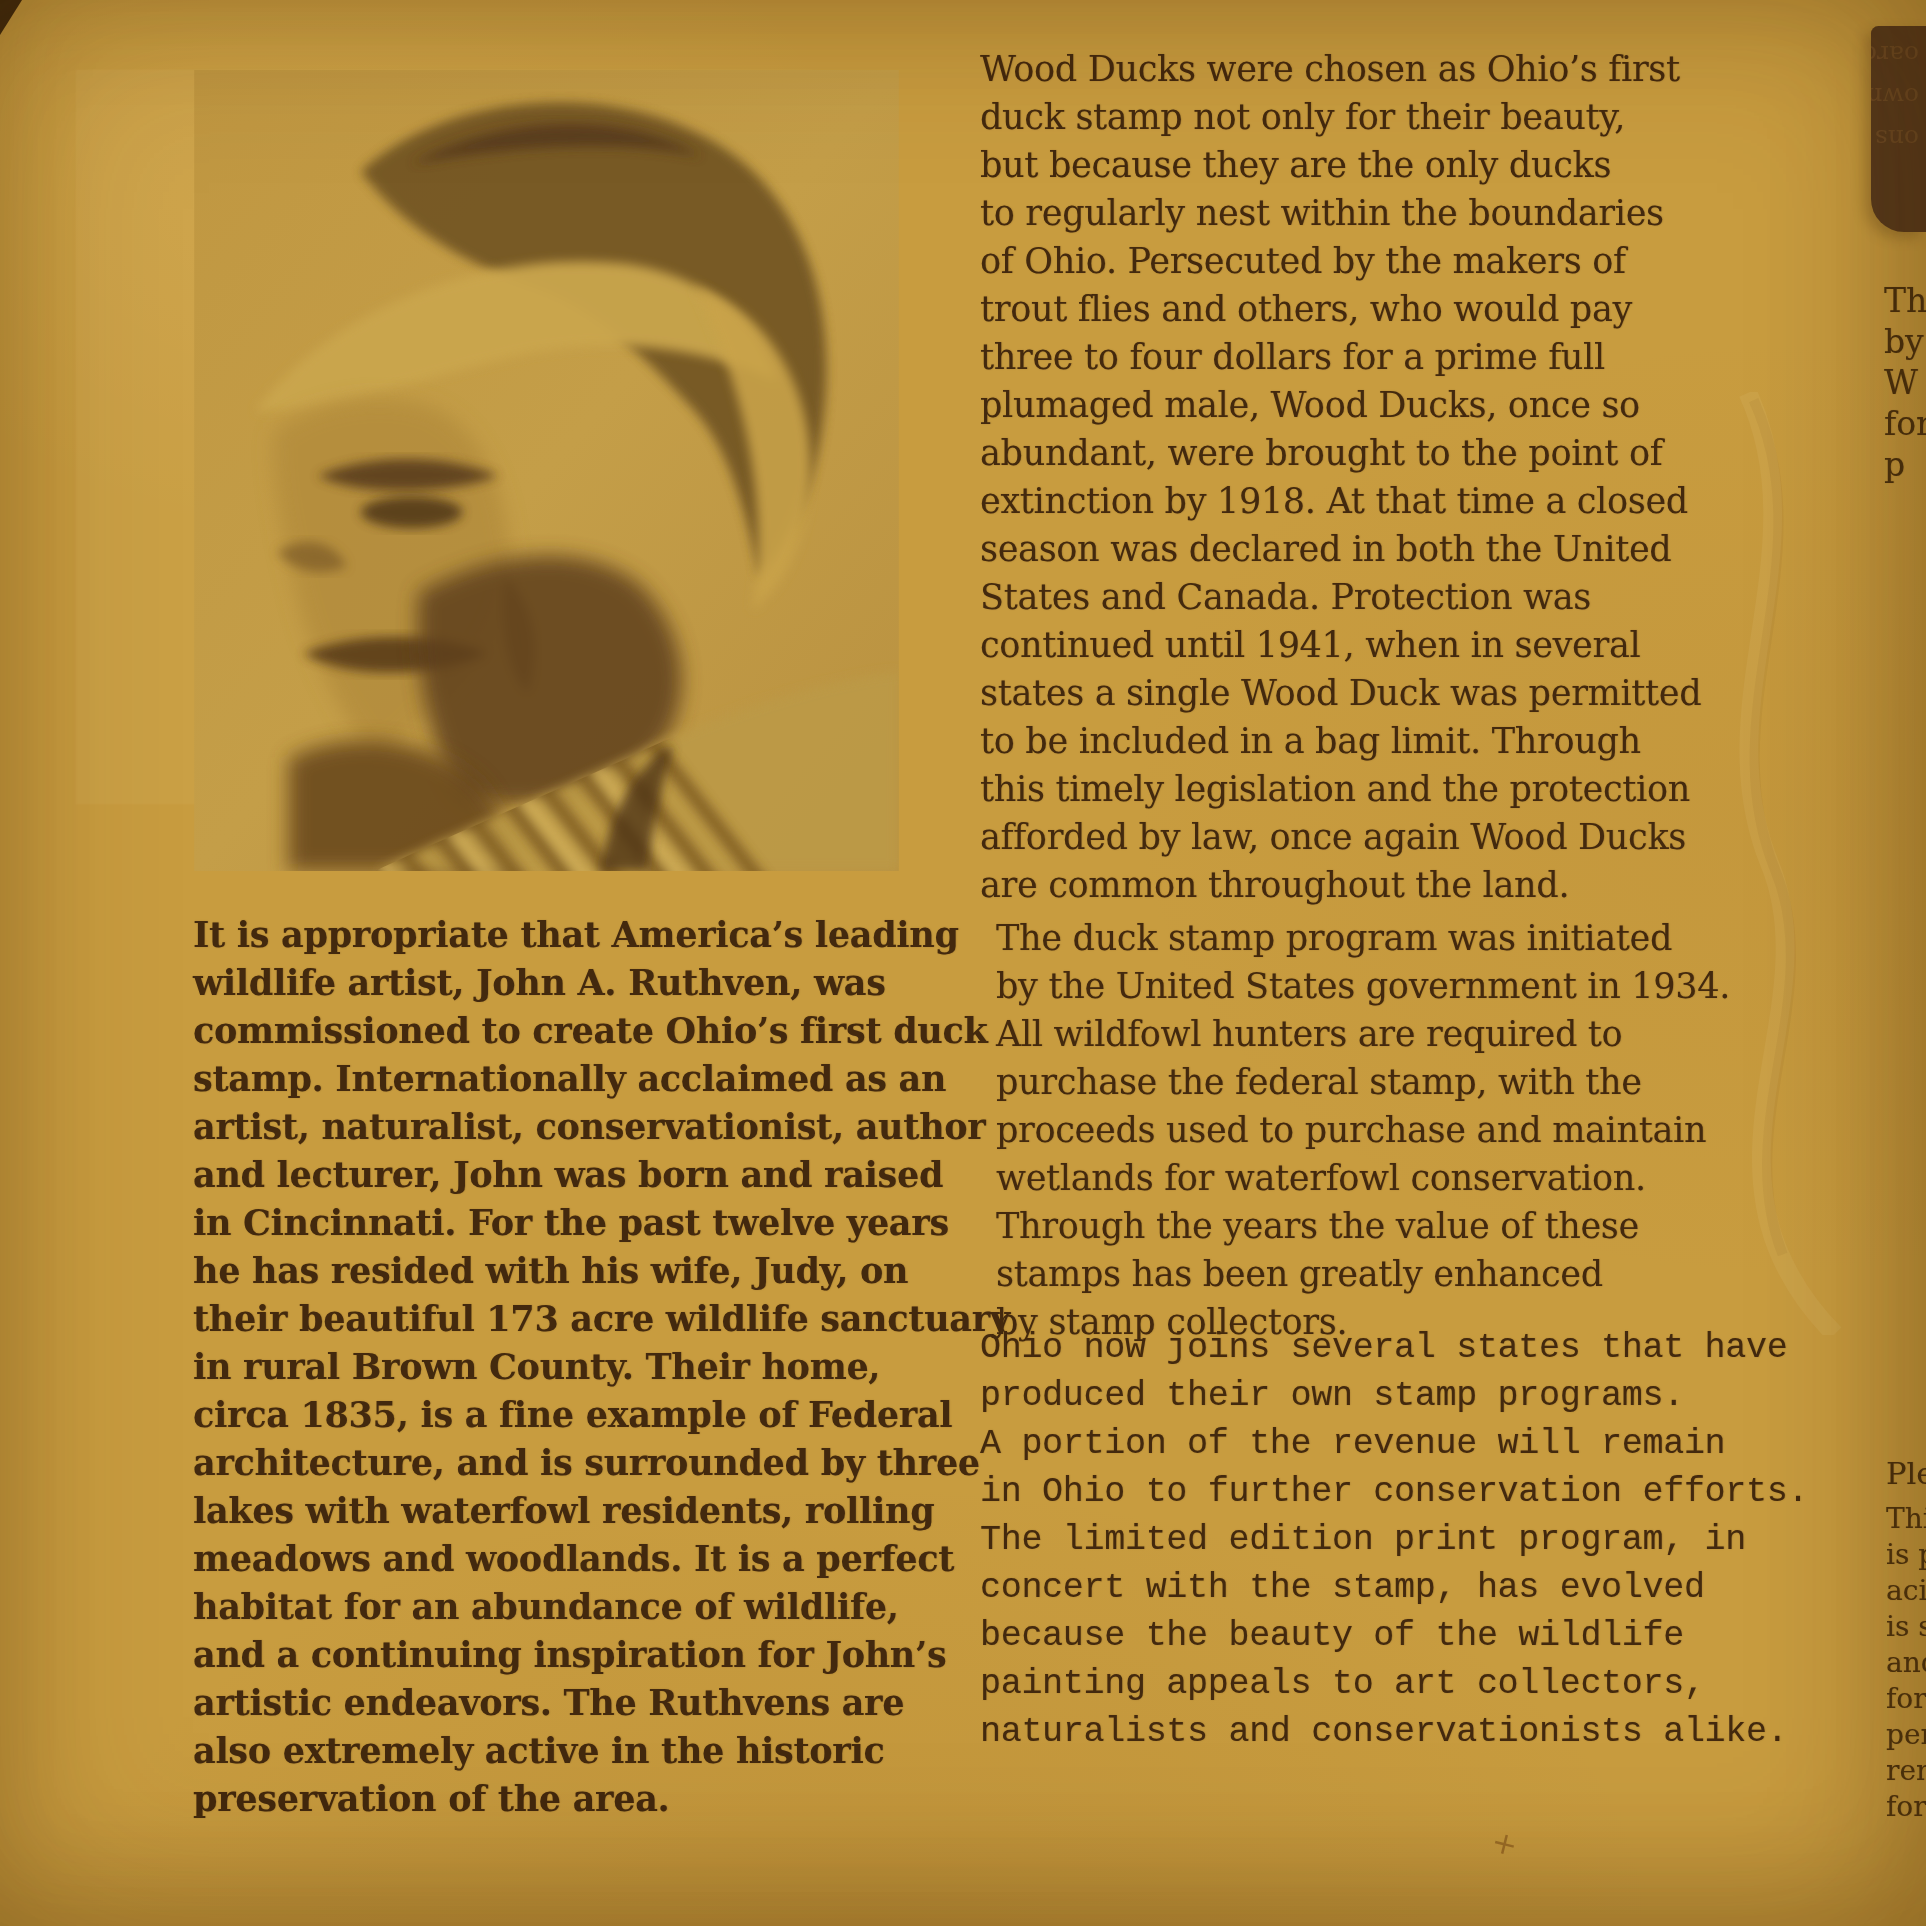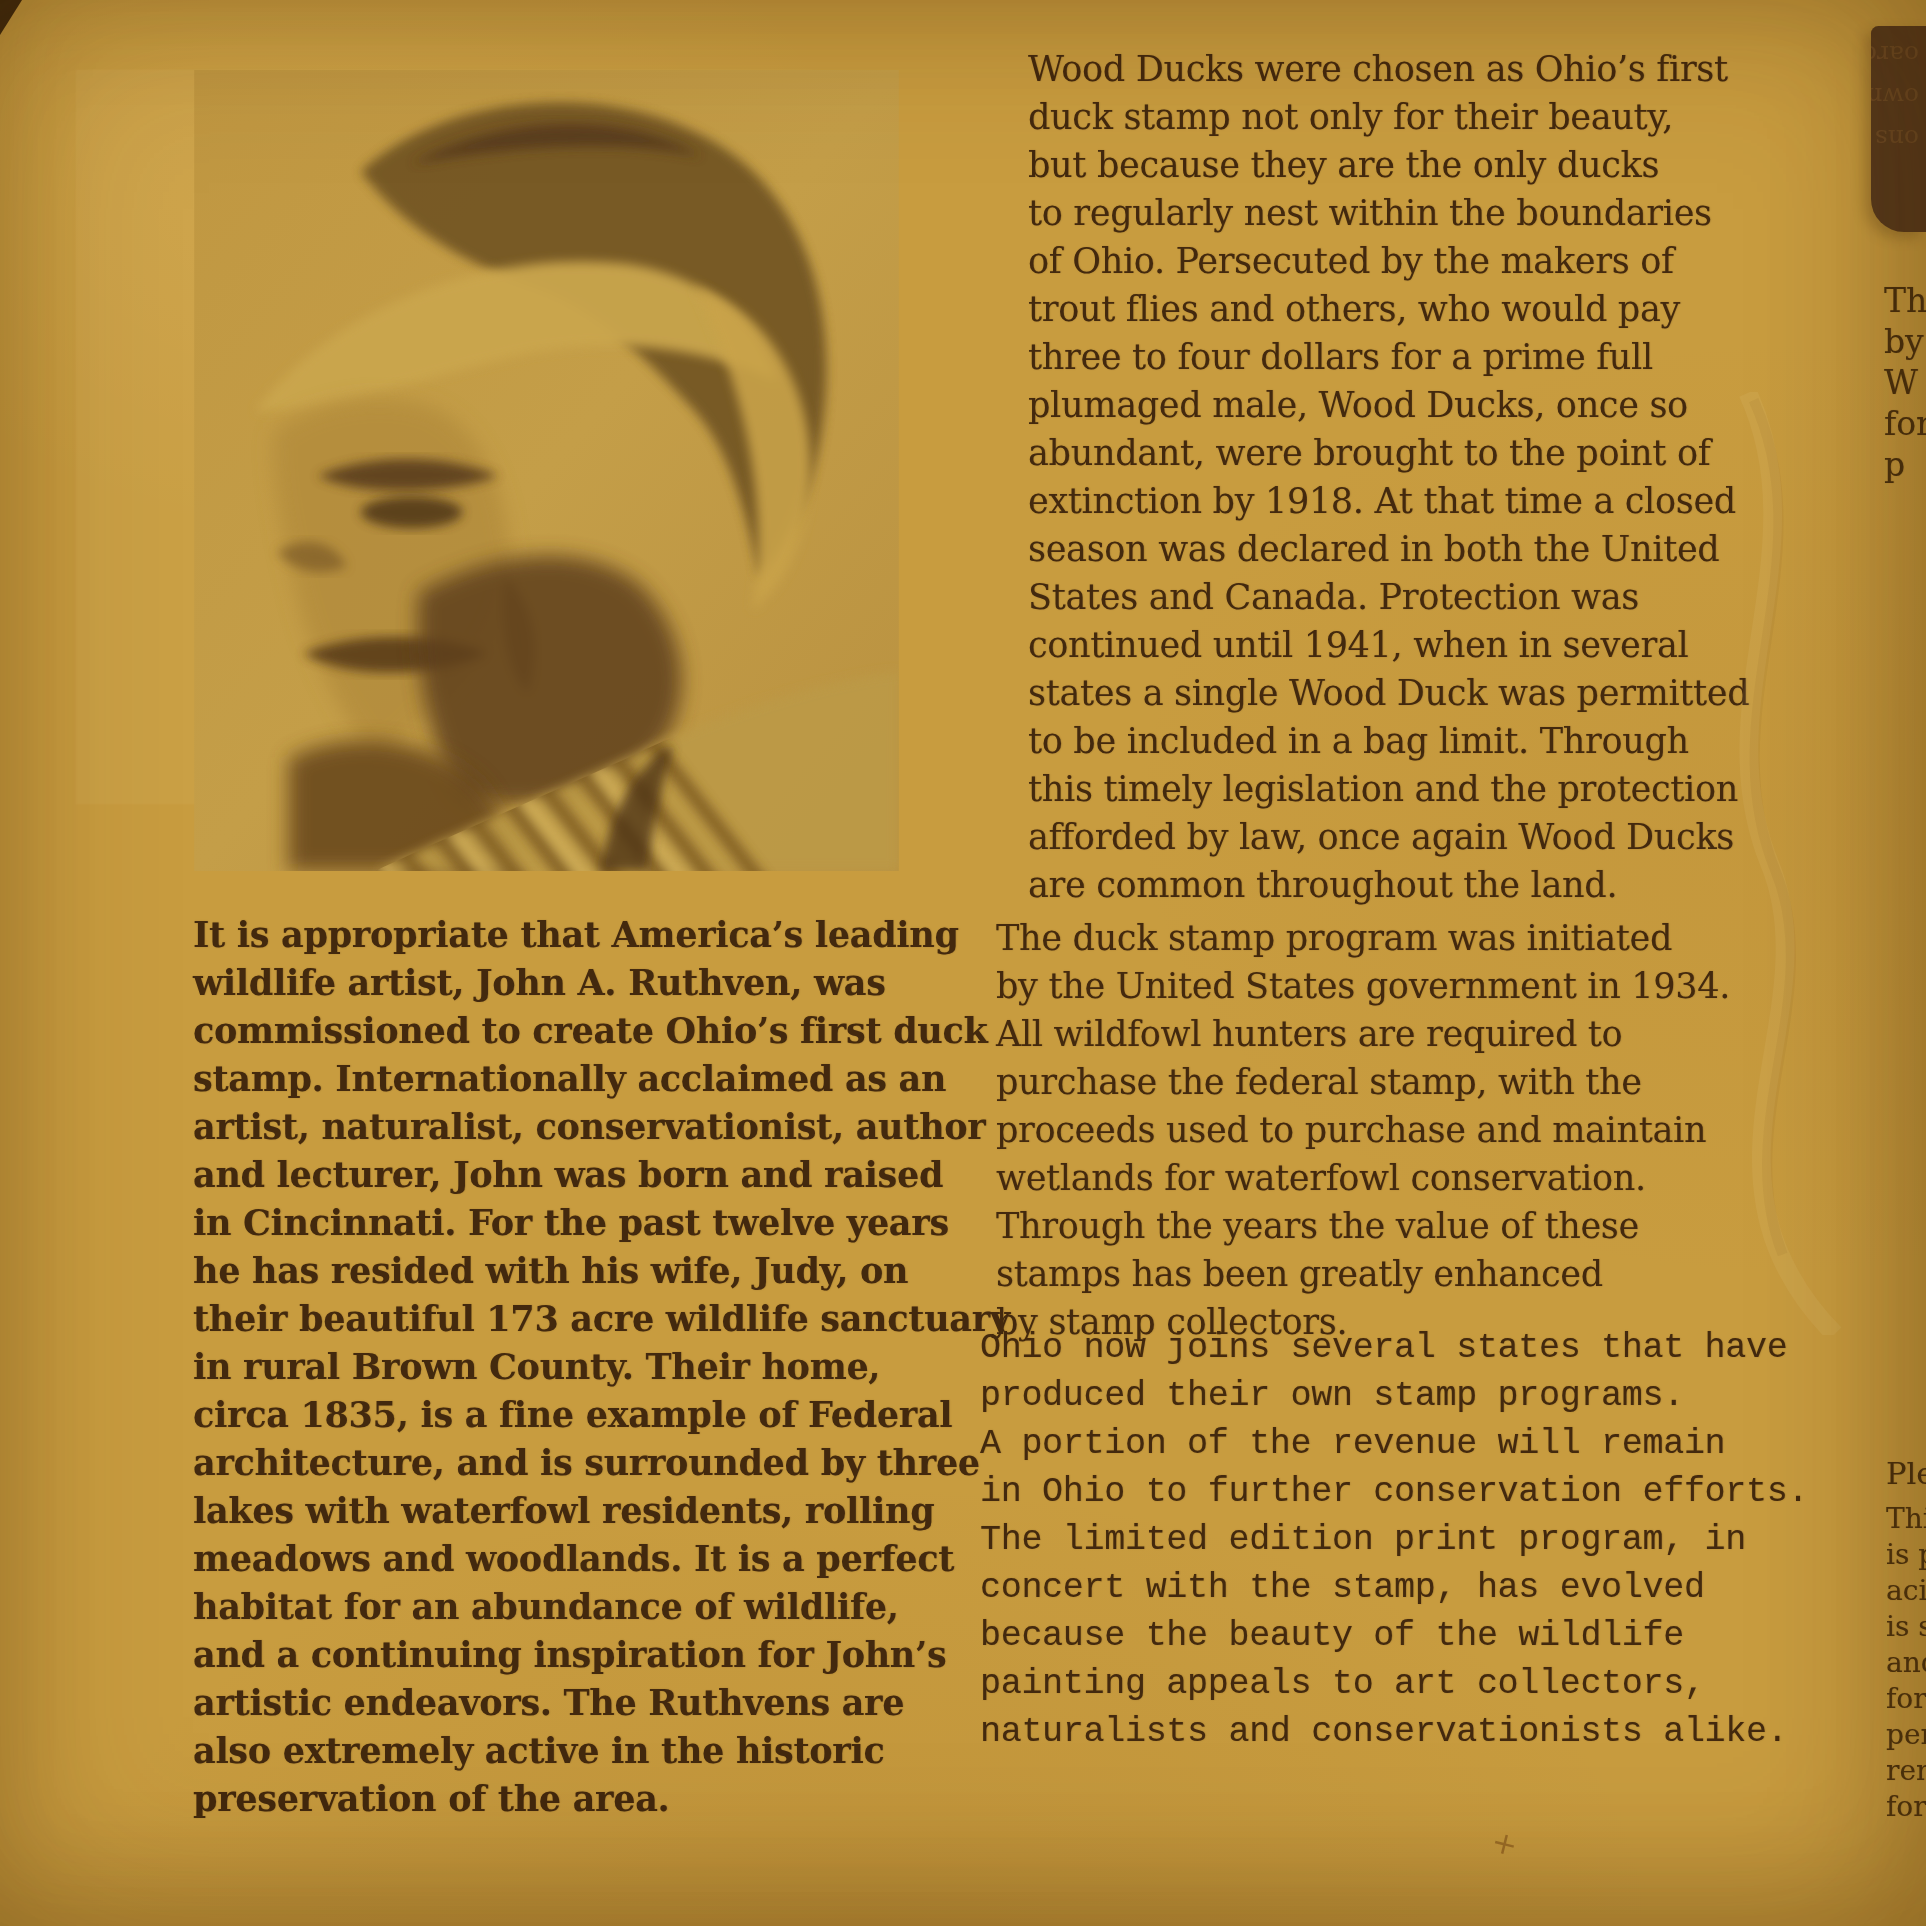--- a/index.html
+++ b/index.html
@@ -20,21 +20,21 @@
     background:rgba(255,240,190,0.05);box-shadow:0 0 0 1.5px rgba(255,246,214,0.04);}
   .portrait{position:absolute;left:194px;top:70px;width:705px;height:801px;margin:0;}
   .portrait svg{display:block;width:100%;height:100%;}
   .bodytext{
     position:absolute;white-space:pre-line;
     font-size:35px;line-height:48px;letter-spacing:-0.3px;
     color:var(--ink,#43290e);
     text-shadow:0.4px 0.4px 1.2px rgba(67,41,14,0.35);
   }
   #leftcol{left:193px;top:911px;width:827px;font-weight:bold;}
-  #rp1{left:980px;top:45px;width:856px;margin-left:48px;}
+  #rp1{left:980px;top:45px;width:856px;}
   #rp2{left:980px;top:914px;width:856px;margin-left:16px;}
   #rp3{left:980px;top:1324px;width:856px;font-family:Liberation Mono, monospace;}
   .corner-card{
     position:absolute;left:1871px;top:26px;width:55px;height:206px;
     background:#573a1d;border-radius:7.3px 0 0 33px;
     box-shadow:-5.8px 5.8px 13px rgba(60,35,8,0.25);
     overflow:hidden;
   }
   .corner-card-text{
     position:absolute;right:2.9px;top:7.3px;width:100%;

